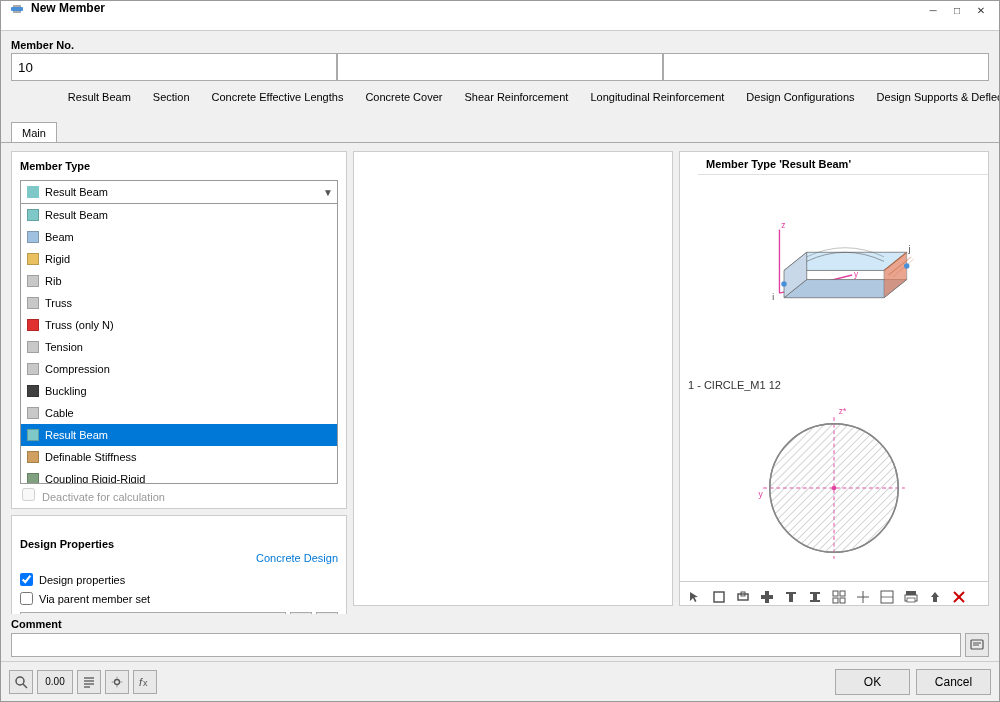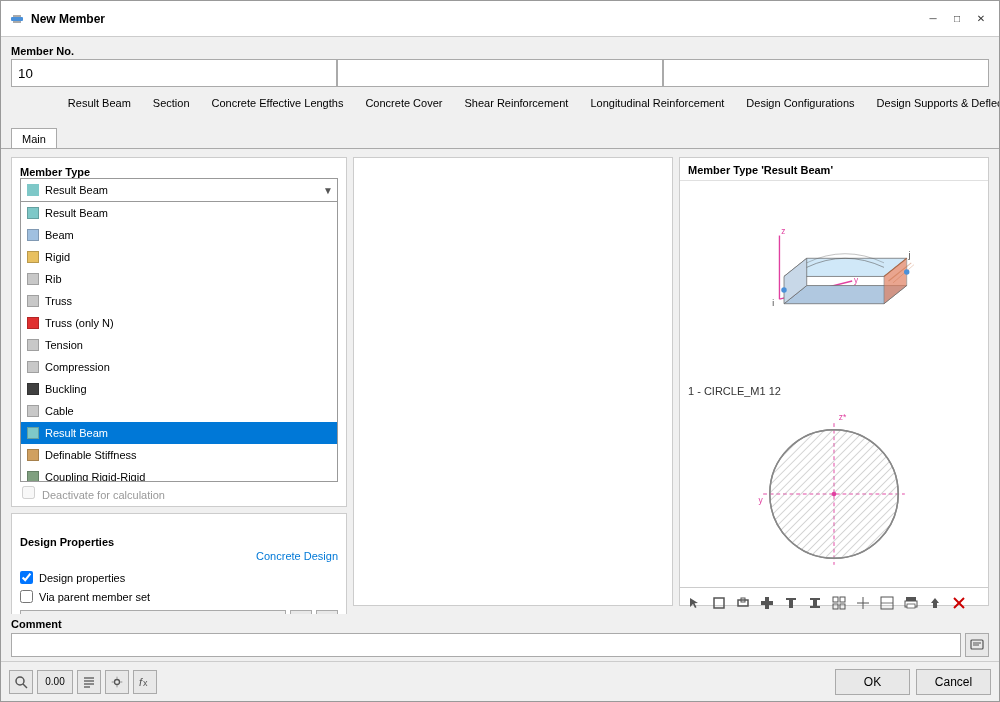--- a/index.html
+++ b/index.html
@@ -18,23 +18,23 @@
       width: 1000px;
       height: 702px;
       background: #f0f0f0;
       border: 1px solid #999;
       display: flex;
       flex-direction: column;
       box-shadow: 2px 2px 8px rgba(0,0,0,0.3);
     }
     .title-bar {
       background: #fff;
-      height: 36px;
-      display: flex;
-      align-items: center;
+      height: 30px;
+      display: flex;
+      align-items: flex-start;
       padding: 0 8px;
       border-bottom: 1px solid #ccc;
       flex-shrink: 0;
     }
     .title-bar .title-icon {
       width: 16px;
       height: 16px;
       margin-right: 6px;
       display: flex;
       align-items: center;
@@ -145,21 +145,21 @@
     }
 
     .panel-section {
       background: #fff;
       border: 1px solid #ccc;
       padding: 8px;
     }
     .section-title {
       font-weight: 600;
       font-size: 11px;
-      margin-bottom: 0;
+      margin-bottom: 8px;
     }
 
     .dropdown-wrapper {
       position: relative;
       width: 100%;
     }
     .dropdown-display {
       width: 100%;
       height: 24px;
       background: #fff;
@@ -353,20 +353,21 @@
     .action-btn.ok {
       background: #e8e8e8;
     }
 
     
     .right-panel-title {
       font-size: 11px;
       font-weight: 600;
       padding: 6px 8px 4px;
       border-bottom: 1px solid #e0e0e0;
+      margin-left: 18px;
     }
     .right-panel-top {
       flex: 1;
       display: flex;
       align-items: center;
       justify-content: center;
       padding: 8px;
       min-height: 200px;
       max-height: 280px;
     }

